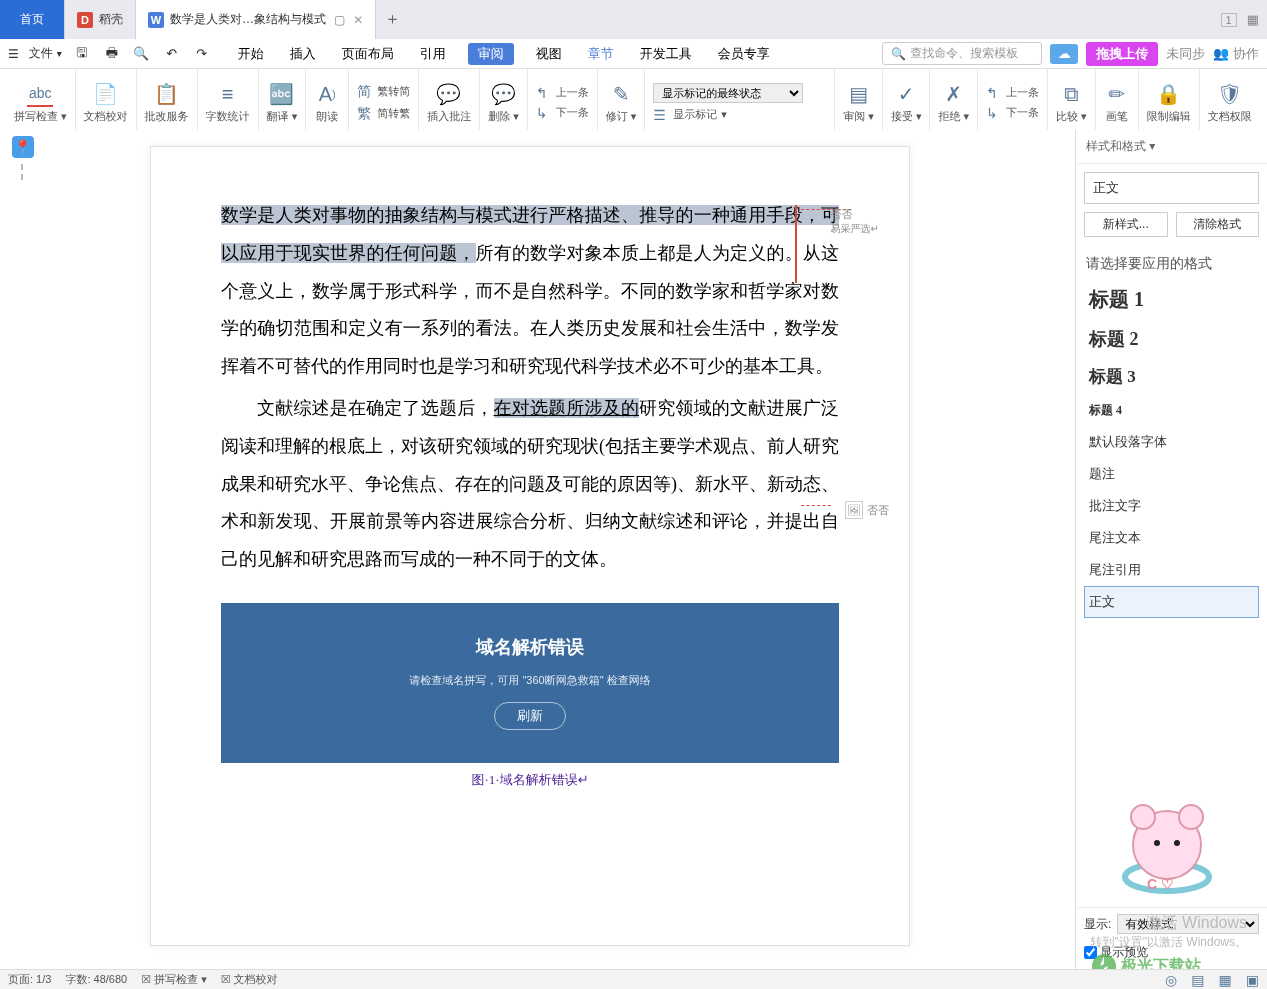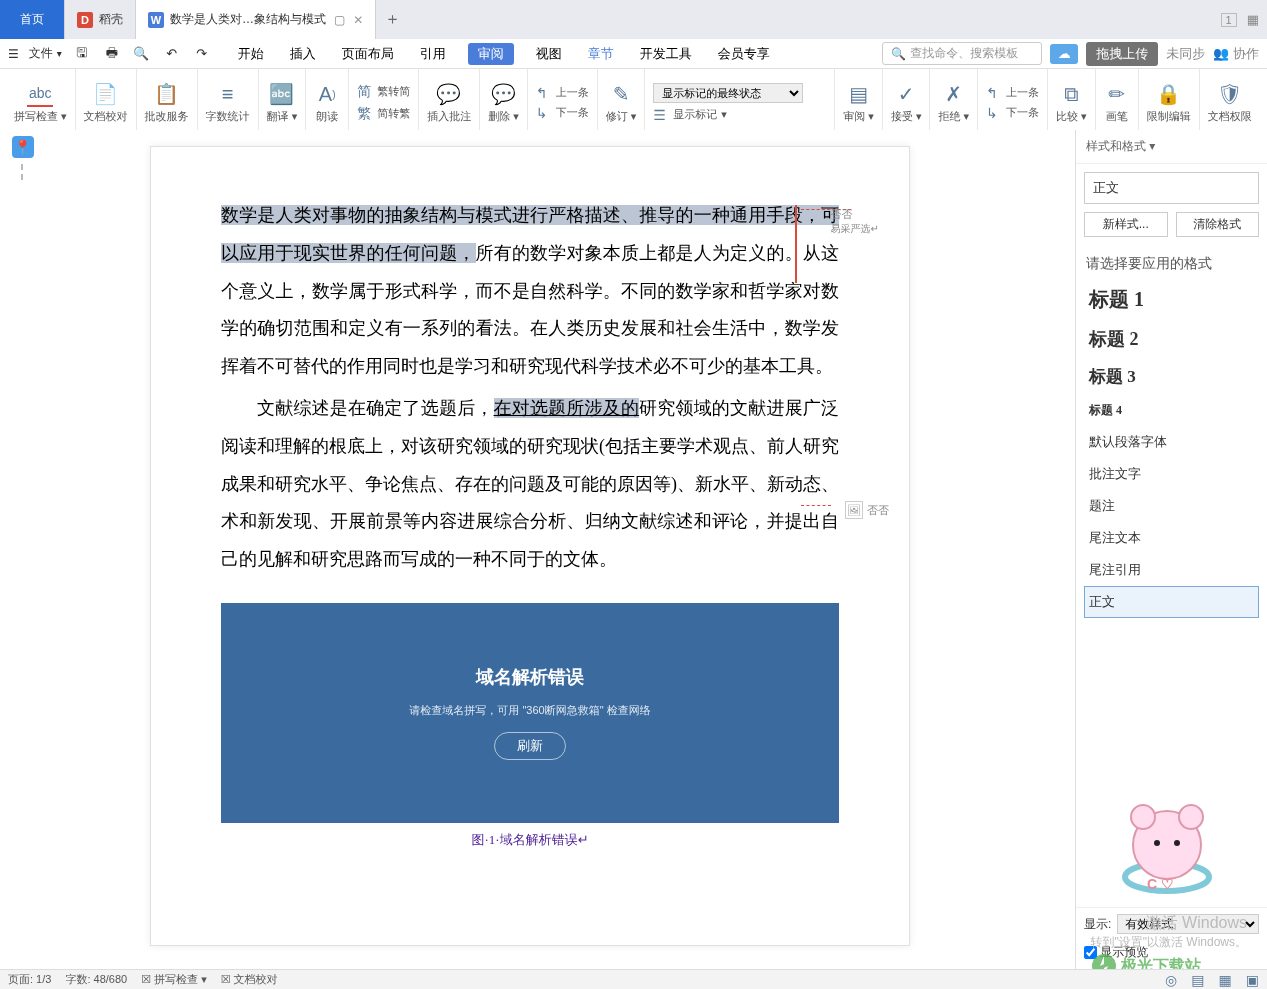--- a/index.html
+++ b/index.html
@@ -16,41 +16,41 @@
 .tab-new{width:32px;display:flex;align-items:center;justify-content:center;color:#666;font-size:16px;}
 .titlebar-right{margin-left:auto;display:flex;align-items:center;padding-right:8px;gap:10px;color:#888;font-size:13px;}
 .menubar{height:30px;background:#fff;border-bottom:1px solid #e0e0e0;display:flex;align-items:center;padding:0 8px;font-size:13px;gap:4px;}
 .menubar .menu-left{display:flex;align-items:center;gap:10px;}
 .menubar .menu-tabs{display:flex;align-items:center;gap:18px;margin-left:18px;}
 .menu-tab{cursor:pointer;color:#000000;padding:2px 4px;}
 .menu-tab.active{background:#4a7dd9;color:#fff;border-radius:3px;padding:2px 10px;}
 .menu-tab.blue{color:#4a7dd9;}
 .menubar .menu-right{margin-left:auto;display:flex;align-items:center;gap:8px;}
 .search-box{border:1px solid #ccc;border-radius:3px;padding:2px 8px;width:160px;font-size:12px;color:#999;display:flex;align-items:center;gap:4px;}
-.cloud-btn{background:#737373;color:#fff;padding:3px 10px;border-radius:3px;display:flex;align-items:center;gap:4px;}
+.cloud-btn{background:#d946ef;color:#fff;padding:3px 10px;border-radius:3px;display:flex;align-items:center;gap:4px;font-weight:bold;}
 .cloud-icon-box{background:#5da8e8;width:28px;height:20px;border-radius:3px;display:flex;align-items:center;justify-content:center;color:#fff;}
 .ribbon{height:68px;background:#fff;border-bottom:1px solid #d8d8d8;display:flex;align-items:stretch;padding:0 6px;}
 .ribbon-group{display:flex;flex-direction:column;align-items:center;justify-content:center;padding:0 8px;border-right:1px solid #e8e8e8;cursor:pointer;gap:2px;}
 .ribbon-icon{width:26px;height:26px;display:flex;align-items:center;justify-content:center;color:#5a7a9a;font-size:20px;}
 .ribbon-label{font-size:11px;color:#555;white-space:nowrap;}
 .ribbon-sm{display:flex;flex-direction:column;gap:4px;padding:4px 8px;border-right:1px solid #e8e8e8;justify-content:center;}
 .ribbon-sm-item{display:flex;align-items:center;gap:4px;font-size:11px;color:#555;white-space:nowrap;cursor:pointer;}
 .ribbon-sm-item .si{color:#5a7a9a;font-size:14px;width:16px;display:inline-flex;}
 .state-select{border:1px solid #ccc;font-size:11px;padding:2px 4px;width:150px;}
 .workspace{position:absolute;top:130px;left:0;right:0;bottom:20px;display:flex;background:#fff;}
 .doc-area{flex:1;position:relative;overflow:hidden;background:#fff;}
 .page{position:absolute;left:150px;top:16px;width:760px;min-height:800px;background:#fff;box-shadow:0 0 8px rgba(0,0,0,0.08);border:1px solid #e0e0e0;padding:50px 70px 20px 70px;}
 .para{font-family:SimSun,serif;font-size:18px;line-height:2.1;color:#000;text-align:justify;}
 .para .hl{background:#bcc5d4;}
 .para2{font-family:SimSun,serif;font-size:18px;line-height:2.1;color:#000;text-align:justify;text-indent:2em;margin-top:4px;}
 .annot{position:absolute;font-size:11px;color:#888;}
 .annot1{right:30px;top:60px;text-align:left;}
 .annot2{right:20px;top:354px;display:flex;align-items:center;gap:4px;}
 .annot-box{width:18px;height:18px;border:1px solid #ccc;display:flex;align-items:center;justify-content:center;font-size:11px;}
-.embed{margin-top:24px;background:#3a6a9e;height:220px;color:#fff;display:flex;flex-direction:column;align-items:center;justify-content:center;gap:14px;}
+.embed{margin-top:24px;background:#3a6a9e;height:160px;color:#fff;display:flex;flex-direction:column;align-items:center;justify-content:center;gap:14px;}
 .embed-title{font-size:18px;font-weight:bold;}
 .embed-sub{font-size:11px;opacity:0.85;}
 .embed-btn{border:1px solid rgba(255,255,255,0.6);border-radius:14px;padding:4px 22px;font-size:13px;}
 .caption{text-align:center;font-size:13px;font-family:SimSun,serif;margin-top:8px;color:#4c1d95;}
 .arrow{position:absolute;left:204px;top:40px;pointer-events:none;}
 .side-panel{width:192px;border-left:1px solid #ddd;background:#fff;display:flex;flex-direction:column;}
 .side-header{padding:8px 10px;border-bottom:1px solid #eee;font-size:12px;color:#666;}
 .style-current{margin:8px;padding:6px 8px;border:1px solid #ccc;font-size:13px;}
 .style-btns{display:flex;gap:8px;padding:0 8px 8px;}
 .style-btn{flex:1;border:1px solid #ccc;padding:3px 0;text-align:center;font-size:12px;cursor:pointer;}
@@ -295,22 +295,22 @@
       <div class="style-btn">新样式...</div>
       <div class="style-btn">清除格式</div>
     </div>
     <div class="style-label">请选择要应用的格式</div>
     <div class="style-list">
       <div class="style-item h1">标题 1</div>
       <div class="style-item h2">标题 2</div>
       <div class="style-item h3">标题 3</div>
       <div class="style-item h4">标题 4</div>
       <div class="style-item" style="font-size:13px">默认段落字体</div>
+      <div class="style-item" style="font-size:13px">题注</div>
       <div class="style-item" style="font-size:13px">批注文字</div>
-      <div class="style-item" style="font-size:13px">题注</div>
       <div class="style-item" style="font-size:13px">尾注文本</div>
       <div class="style-item" style="font-size:13px">尾注引用</div>
       <div class="style-item sel" style="font-size:13px">正文</div>
     </div>
     <div class="side-footer">
       <span>显示:</span>
       <select><option>有效样式</option></select>
     </div>
     <div class="side-footer2">
       <input type="checkbox" checked="" style="">

